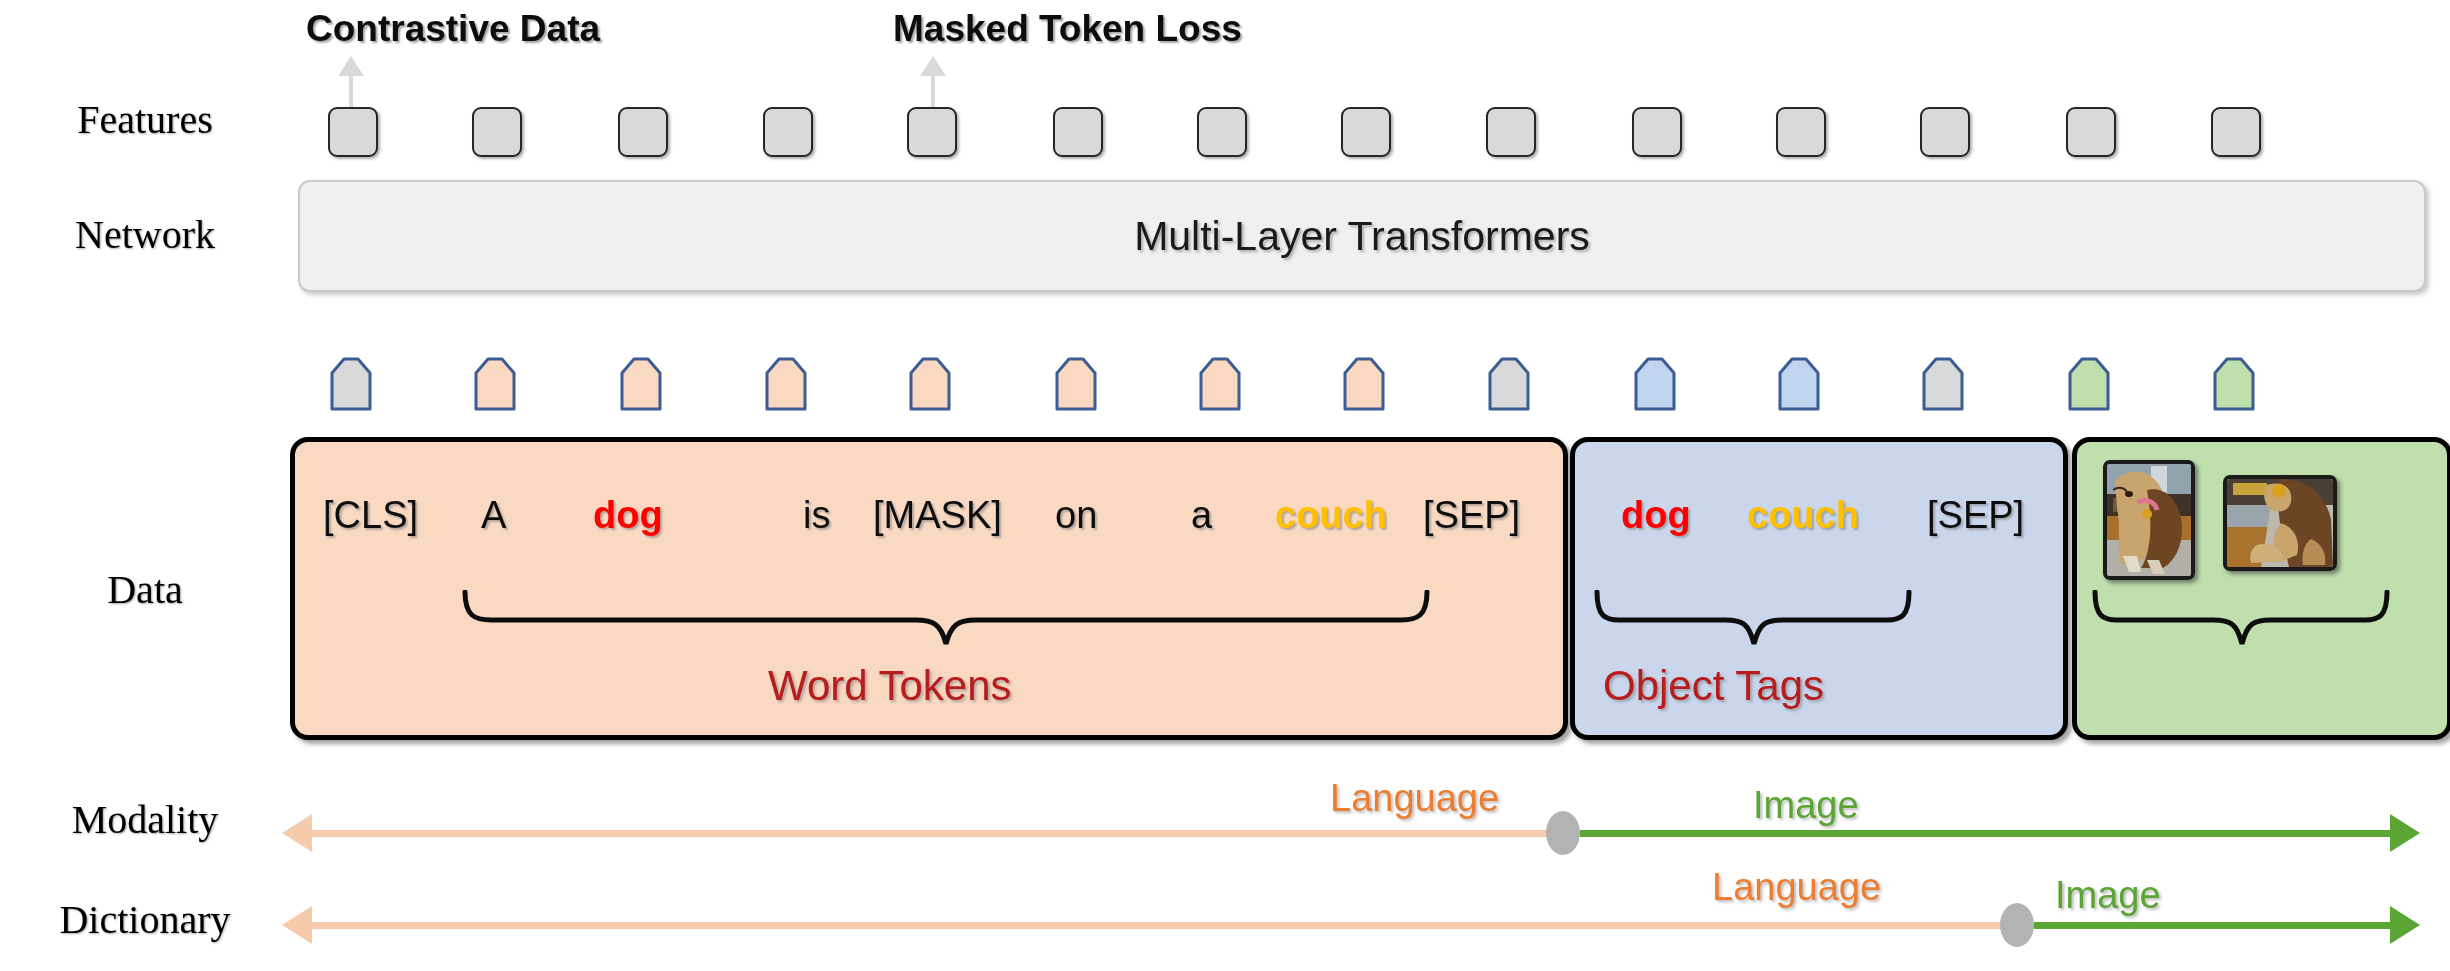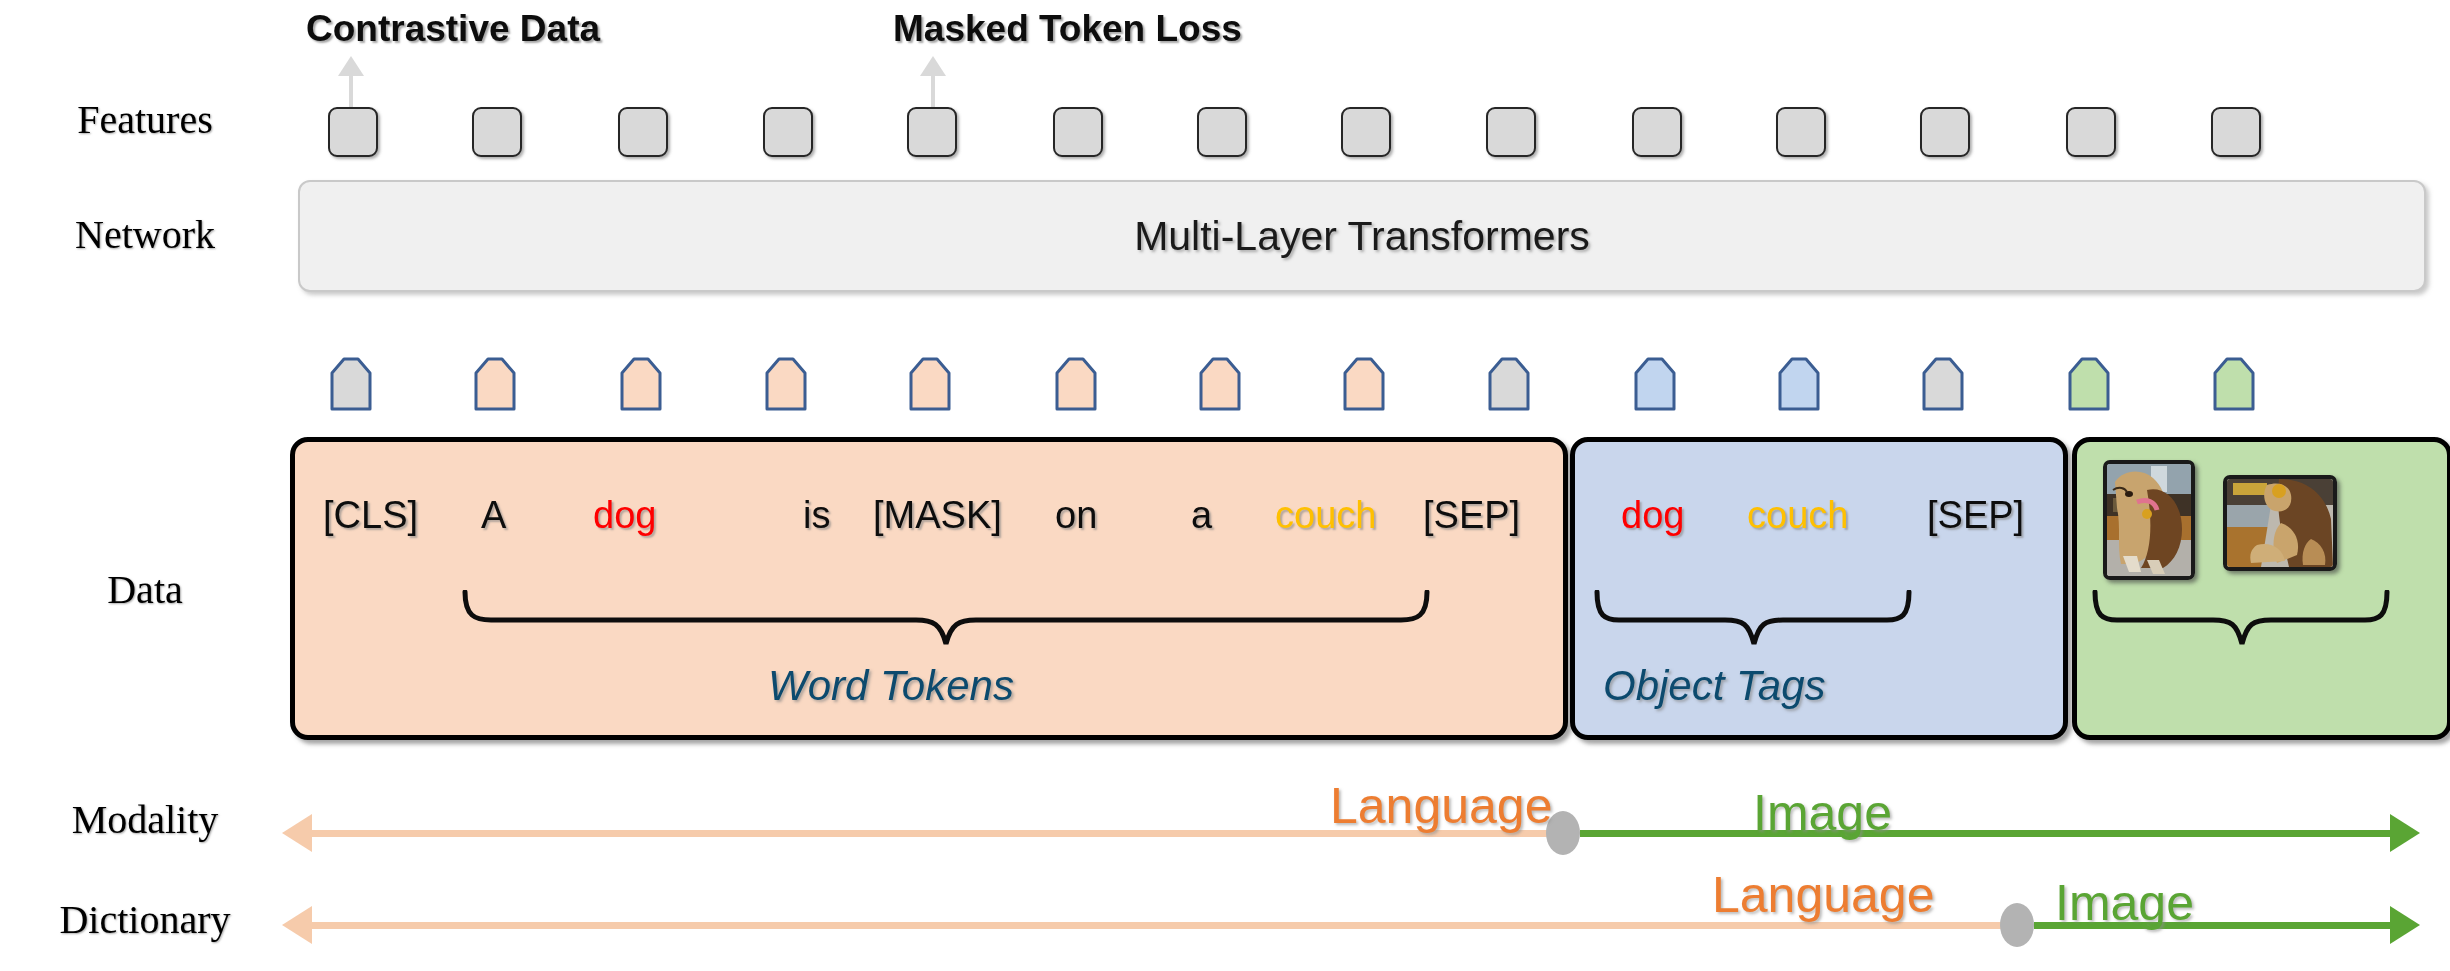--- a/index.html
+++ b/index.html
@@ -44,47 +44,47 @@
   
   .databox{position:absolute;border:5px solid #000;border-radius:18px;
            box-shadow:4px 4px 4px rgba(90,90,90,.55);}
   .db-orange{background:#fad9c3;}
   .db-blue{background:#c9d6ec;}
   .db-green{background:#bfdfac;}
 
   .tokrow{position:absolute;top:52px;left:0;width:100%;height:58px;}
   .tok{position:absolute;font-size:38px;white-space:nowrap;top:0;
        color:#0d0d0d;text-shadow:2px 2px 2px rgba(130,130,130,.6);}
-  .tok.b{font-weight:400;text-align:center;}
+  .tok.b{font-weight:700;text-align:center;}
   .tok.red{color:#ff0000;}
   .tok.yel{color:#ffc000;}
 
-  .groupcap{position:absolute;font-size:42px;color:#0c4a6e;white-space:nowrap;
-            text-shadow:2px 2px 3px rgba(130,130,130,.65);font-style:italic;}
+  .groupcap{position:absolute;font-size:42px;color:#b91c1c;white-space:nowrap;
+            text-shadow:2px 2px 3px rgba(130,130,130,.65);}
 
   .brace{position:absolute;}
   .brace svg{display:block;}
 
   
   .thumb{position:absolute;border:4px solid #1a1a1a;border-radius:7px;
          overflow:hidden;box-shadow:3px 3px 4px rgba(60,60,60,.6);}
   .thumb svg{display:block;}
 
   
   .axisline{position:absolute;height:7px;}
   .ax-orange{background:#f6cbab;}
   .ax-green{background:#5aa534;}
   .arrowhead{position:absolute;width:0;height:0;}
   .ah-left{border-top:19px solid transparent;border-bottom:19px solid transparent;
            border-right:30px solid #f6cbab;}
   .ah-right{border-top:19px solid transparent;border-bottom:19px solid transparent;
             border-left:30px solid #5aa534;}
   .knob{position:absolute;width:34px;height:44px;border-radius:50%;
         background:#b3b3b3;}
-  .axcap{position:absolute;font-size:50px;white-space:nowrap;
+  .axcap{position:absolute;font-size:38px;white-space:nowrap;
          text-shadow:2px 2px 3px rgba(140,140,140,.6);}
   .cap-lang{color:#ed7d31;}
   .cap-img{color:#5aa534;margin-top:12px;}
 </style>
 </head>
 <body>
 
 <div class="stage">
 
   <div class="rowlabel" style="left:0;top:100px;width:290px;">Features</div>

